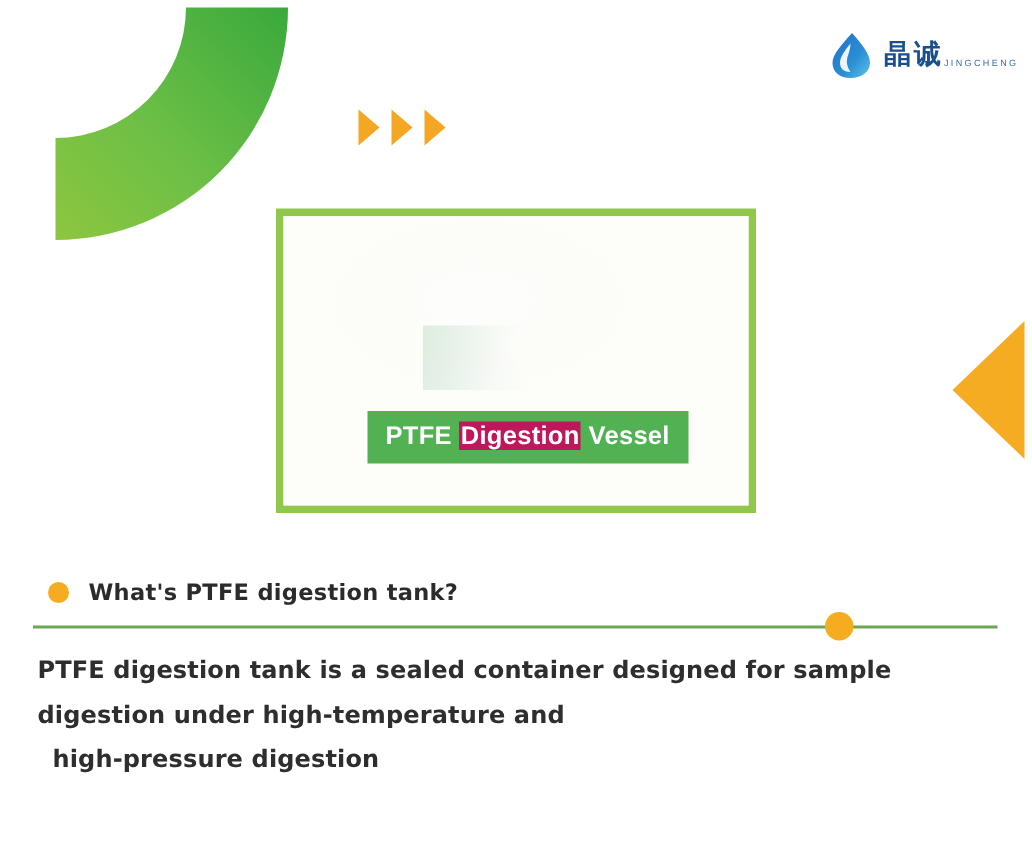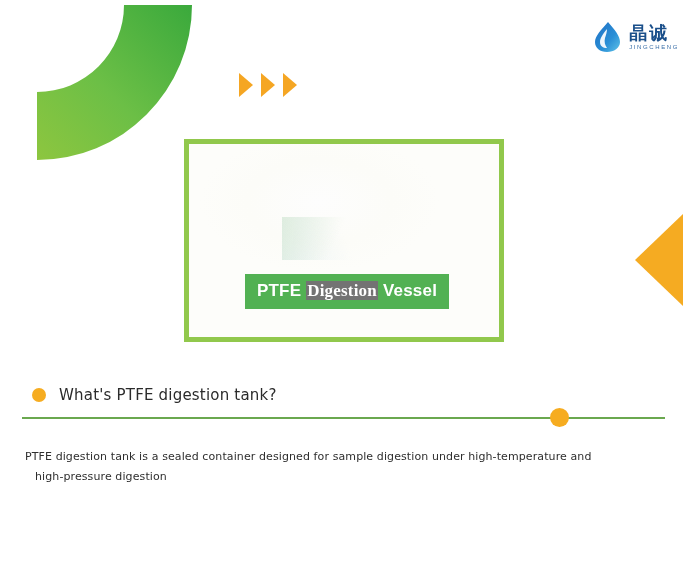--- a/index.html
+++ b/index.html
@@ -51,21 +51,21 @@
   
   .logo {
     position: absolute;
     right: 9px;
     top: 21px;
     display: flex;
     align-items: center;
     gap: 6px;
   }
   .logo-mark { width: 30px; height: 32px; display: block; }
-  .logo-text { display: flex; flex-direction: column; line-height: 1; }
+  .logo-text { display: flex; flex-direction: row; line-height: 1; align-items: flex-end; }
   .logo-cn {
     font-family: "DejaVu Sans", sans-serif;
     font-size: 18px;
     font-weight: bold;
     color: #1a4f8a;
     letter-spacing: 2px;
   }
   .logo-en {
     font-family: "Liberation Sans", sans-serif;
     font-size: 6px;
@@ -123,31 +123,31 @@
     bottom: 28px;
     background: #52b153;
     color: #ffffff;
     font-size: 17px;
     font-weight: bold;
     padding: 7px 12px 8px 12px;
     white-space: nowrap;
     letter-spacing: 0.2px;
   }
   .hero-caption .hl {
-    background: #737373;
+    background: #be185d;
     padding: 0 1px;
-    font-family: Liberation Serif, serif;
   }
 
   
   .section {
     position: absolute;
     left: 0;
     top: 386px;
     width: 688px;
+    font-weight: bold;
   }
   .section-head {
     display: flex;
     align-items: center;
     padding-left: 32px;
   }
   .bullet-dot {
     width: 14px;
     height: 14px;
     border-radius: 50%;
@@ -182,24 +182,24 @@
     left: 550px;
     top: -9px;
     width: 19px;
     height: 19px;
     border-radius: 50%;
     background: #f6ac20;
   }
 
   
   .body-text {
-    margin-top: 28px;
+    margin-top: 13px;
     padding: 0 30px 0 25px;
     font-family: "DejaVu Sans", sans-serif;
-    font-size: 11px;
+    font-size: 16px;
     color: #2e2e2e;
     line-height: 1.85;
     letter-spacing: 0.1px;
   }
   .body-text .line2 {
     display: block;
     padding-left: 10px;
   }
 </style>
 </head>

